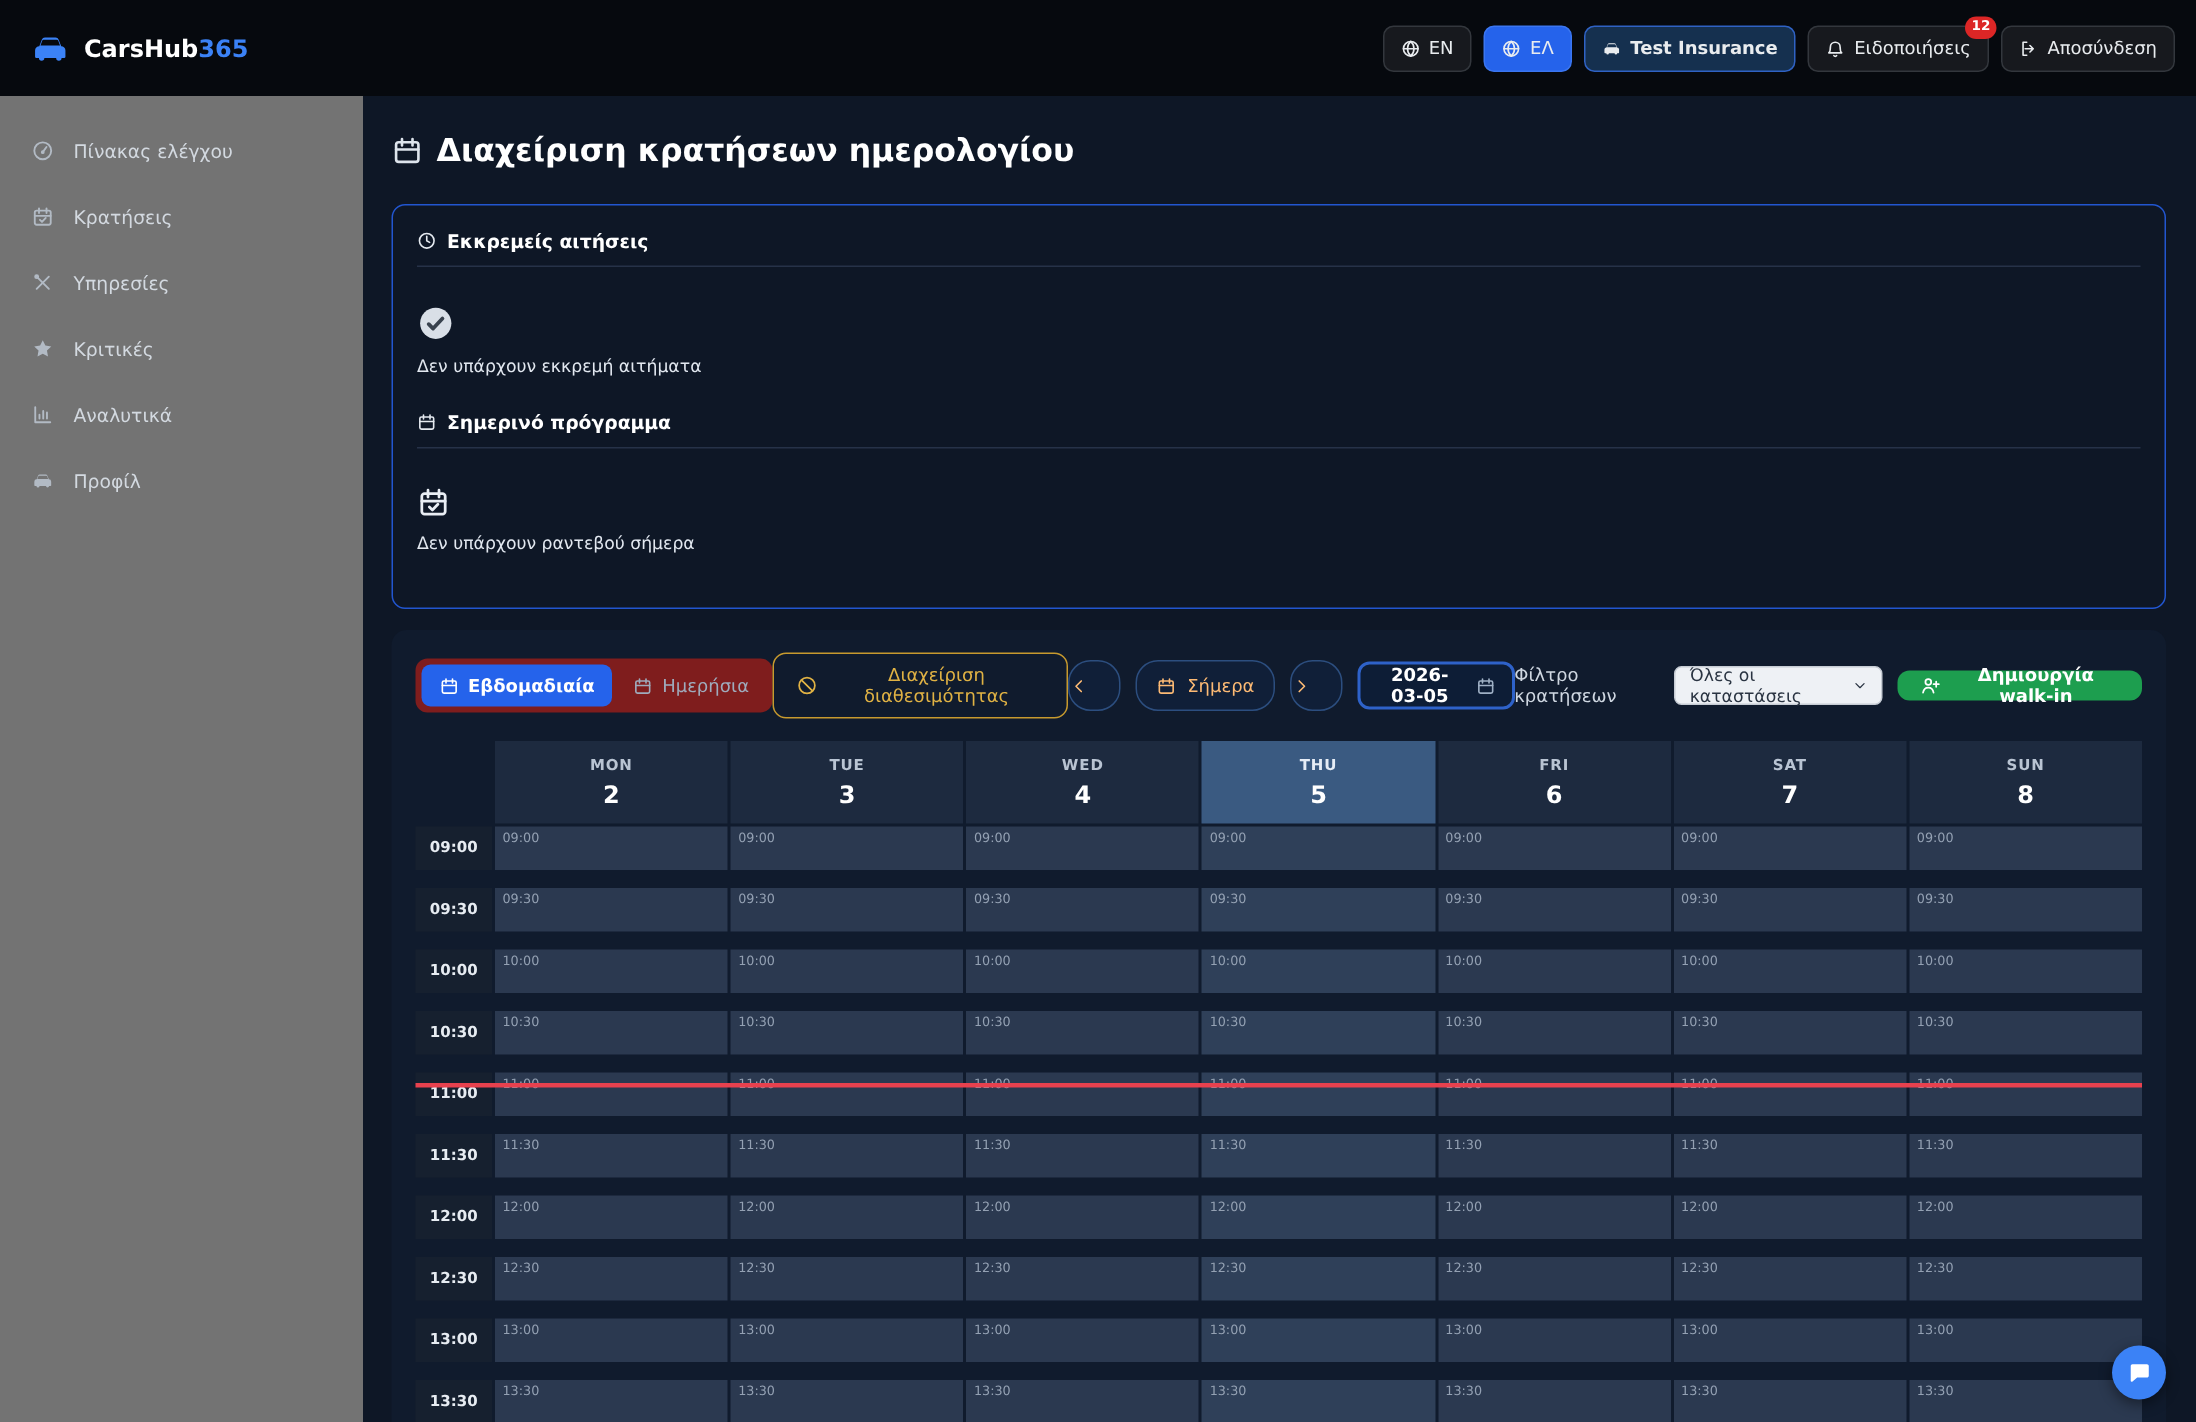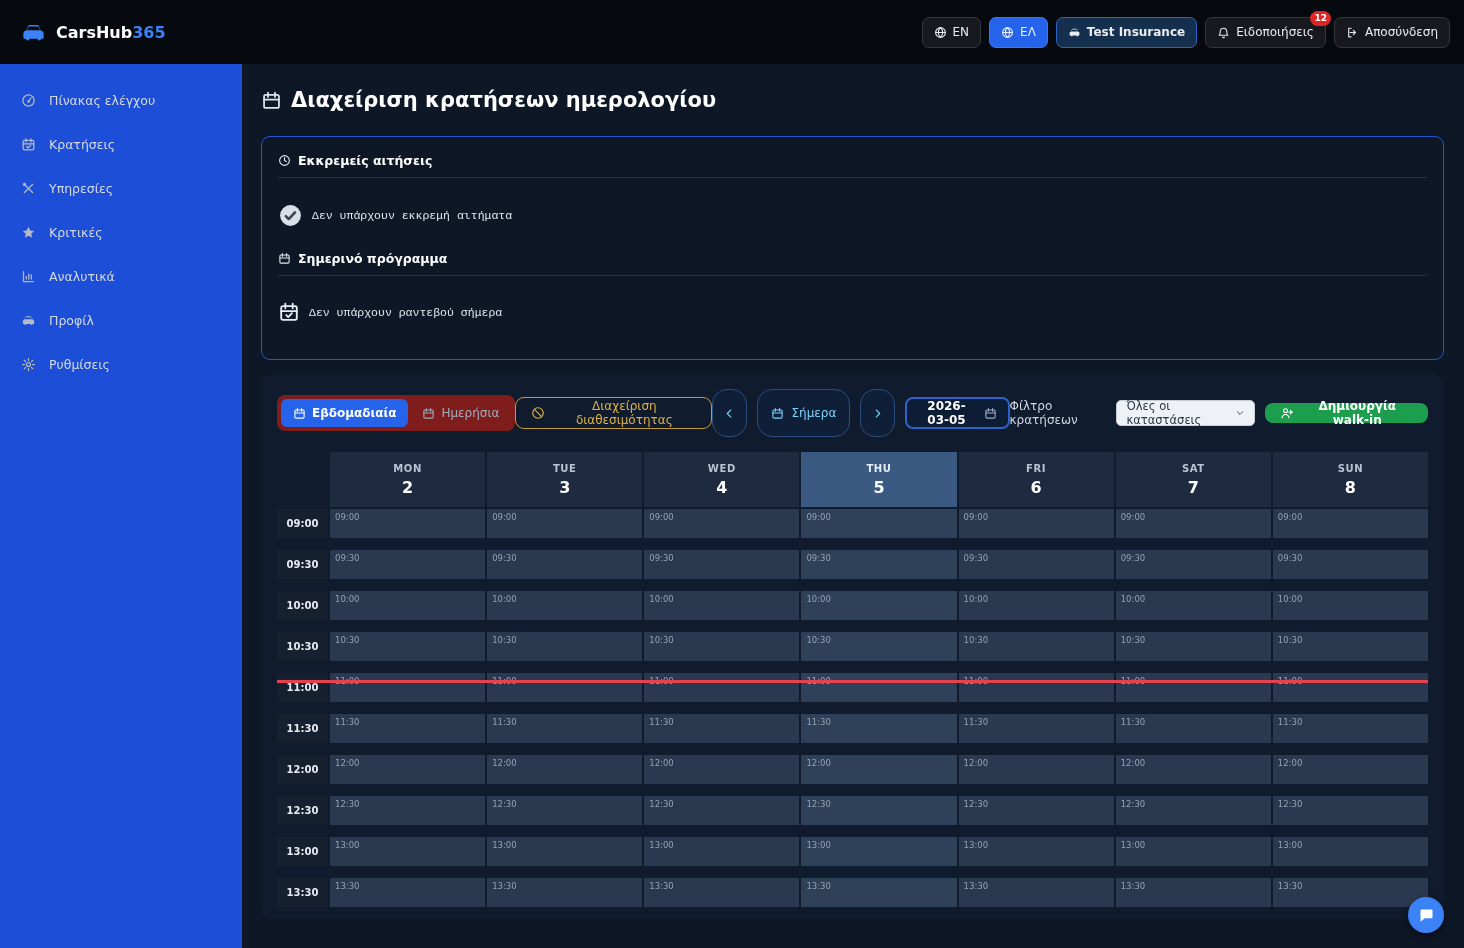--- a/index.html
+++ b/index.html
@@ -19,51 +19,51 @@
   .nav-actions{display:flex;align-items:center;gap:8px;}
   .nav-btn{position:relative;display:flex;align-items:center;gap:6px;height:31px;padding:0 11px;
     background:#17191e;border:1px solid #33373d;border-radius:7px;color:#e9ecef;font-size:12px;cursor:pointer;}
   .nav-btn.active{background:var(--accent);border-color:#3b76f0;}
   .nav-btn.insurance{background:#15304f;border-color:#2f62c4;font-weight:bold;}
   .badge{position:absolute;top:-7px;right:-6px;background:var(--badge);color:#fff;font-size:9px;font-weight:bold;
     min-width:17px;height:15px;border-radius:8px;display:flex;align-items:center;justify-content:center;padding:0 4px;}
 
   
   .layout{display:flex;height:884px;}
-  .sidebar{width:242px;background:#1d4ed8;padding-top:14px;flex-shrink:0;}
+  .sidebar{width:242px;background:#737373;padding-top:14px;flex-shrink:0;}
   .sb-item{display:flex;align-items:center;gap:13px;height:44px;padding:0 21px;color:#d3d9e0;cursor:pointer;}
   .sb-ic{width:15px;height:15px;color:#b2bac4;flex-shrink:0;}
   .sb-label{font-size:12.5px;}
   .main{flex:1;padding:24px 20px 0 19px;overflow:hidden;}
 
   .page-title{display:flex;align-items:center;gap:9px;color:#fff;font-size:21px;font-weight:bold;margin-bottom:24px;}
   .pt-ic{width:21px;height:21px;color:#dde4ec;}
 
   
   .overview-panel{border:1px solid #2256d0;border-radius:9px;padding:13px 16px 16px;margin-bottom:14px;}
   .ov-header{display:flex;align-items:center;gap:7px;color:#fff;font-size:12.5px;font-weight:bold;padding:3px 0 9px;}
   .ov-ic{width:13px;height:13px;color:#e4e9ef;}
   .ov-divider{border:none;border-top:1px solid #263248;}
-  .empty-state{display:flex;flex-direction:row;align-items:center;gap:9px;padding:25px 0 20px;font-family:Liberation Mono, monospace;}
+  .empty-state{display:flex;flex-direction:column;align-items:flex-start;gap:9px;padding:25px 0 20px;}
   .empty-ic{width:25px;height:25px;}
   .empty-ic.white{color:#e9eef4;width:22px;height:22px;}
   .empty-text{color:#e2e8f0;font-size:11.5px;}
 
   
   .calendar-panel{background:#101b2d;border-radius:10px;padding:15px 16px 0;}
   .toolbar{display:flex;align-items:center;justify-content:space-between;}
   .seg{display:flex;background:#7f1d1d;border-radius:8px;padding:4px;gap:2px;align-items:flex-end;}
   .seg-btn{display:flex;align-items:center;gap:6px;height:28px;padding:0 12px;border:none;border-radius:6px;
     background:transparent;color:#9fabbc;font-size:12px;cursor:pointer;}
   .seg-btn.active{background:var(--accent);color:#fff;font-weight:bold;}
-  .availability-btn{display:flex;align-items:center;gap:7px;height:32px;padding:0 15px;background:transparent;
+  .availability-btn{display:flex;align-items:center;gap:7px;height:44px;padding:0 15px;background:transparent;
     border:1px solid #c79a2e;border-radius:9px;color:var(--yellow);font-size:12px;cursor:pointer;}
   .nav-group{display:flex;align-items:center;gap:10px;}
-  .pill-btn{display:flex;align-items:center;justify-content:center;gap:7px;height:48px;padding:0 13px;
-    background:#101f38;border:1px solid #2c4e7f;border-radius:15px;color:#7dd3fc;font-size:12px;cursor:pointer;}
+  .pill-btn{display:flex;align-items:center;justify-content:space-between;gap:7px;height:34px;padding:0 13px;
+    background:#101f38;border:1px solid #2c4e7f;border-radius:15px;color:#fdba74;font-size:12px;cursor:pointer;}
   .pill-btn.arrow{width:44px;padding:0;}
   .date-input{display:flex;align-items:center;gap:9px;height:32px;padding:0 11px;background:#0d1d36;
     border:2px solid #2e62c9;border-radius:8px;color:#fff;font-size:12px;font-weight:bold;cursor:text;text-align:center;}
   .right-group{display:flex;align-items:center;gap:10px;}
   .filter{display:flex;align-items:center;gap:8px;}
   .filter-label{color:#cfd7e1;font-size:12px;}
   .filter-select{display:flex;align-items:center;gap:6px;height:26px;padding:0 9px;background:#eef1f5;
     border:1px solid #c6ccd4;border-radius:5px;color:#2a3442;font-size:11.5px;cursor:pointer;}
   .walkin-btn{display:flex;align-items:center;gap:7px;height:20px;padding:0 15px;background:var(--green);
     border:none;border-radius:8px;color:#fff;font-size:12px;font-weight:bold;cursor:pointer;}
@@ -205,29 +205,20 @@
           <span class="sb-label">Αναλυτικά</span>
         </div>
         <div class="sb-item">
           <span class="sb-ic">
             <svg viewBox="0 0 24 24" fill="currentColor">
               <path d="M5.5 10.5 7 6.6A2 2 0 0 1 8.9 5.3h6.2A2 2 0 0 1 17 6.6l1.5 3.9A2.5 2.5 0 0 1 21 13v3.7a.8.8 0 0 1-.8.8h-1.5a1.6 1.6 0 0 1-3.2 0H8.5a1.6 1.6 0 0 1-3.2 0H3.8a.8.8 0 0 1-.8-.8V13a2.5 2.5 0 0 1 2.5-2.5zm1.8-3.4-1.1 3h11.6l-1.1-3a.8.8 0 0 0-.8-.5H8.1a.8.8 0 0 0-.8.5z"></path>
             </svg>
           </span>
           <span class="sb-label">Προφίλ</span>
         </div>
-        <div class="sb-item">
-          <span class="sb-ic">
-            <svg viewBox="0 0 24 24" fill="none" stroke="currentColor" stroke-width="2" stroke-linecap="round" stroke-linejoin="round">
-              <circle cx="12" cy="12" r="3.2"></circle>
-              <path d="M12 2.5v3M12 18.5v3M2.5 12h3M18.5 12h3M5.3 5.3l2.1 2.1M16.6 16.6l2.1 2.1M18.7 5.3l-2.1 2.1M7.4 16.6l-2.1 2.1"></path>
-            </svg>
-          </span>
-          <span class="sb-label">Ρυθμίσεις</span>
-        </div>
       </nav>
   </aside>
 
   <main class="main">
     <h1 class="page-title">
       <span class="pt-ic">
           <svg viewBox="0 0 24 24" fill="none" stroke="currentColor" stroke-width="2" stroke-linecap="round" stroke-linejoin="round">
             <rect x="3.5" y="5.5" width="17" height="15" rx="2"></rect>
             <path d="M8 3v5M16 3v5M3.5 11h17"></path>
           </svg>

